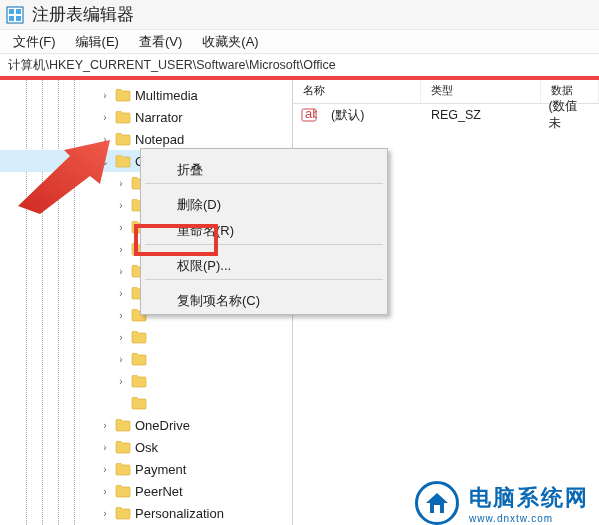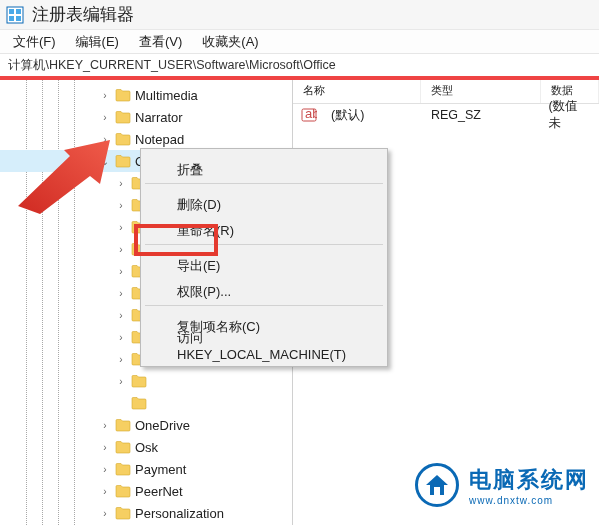--- a/index.html
+++ b/index.html
@@ -52,21 +52,21 @@
 .ctxitem .arrow { position:absolute; right:10px; font-size:10px; color:#555; }
 .ctxsep { height:1px; background:#d2d2d2; margin:4px 2px; }
 
 
 .hlbox { position:absolute; left:134px; top:224px; width:84px; height:32px; border:4px solid #e43a2f; z-index:40; pointer-events:none; }
 
 
 .redarrow { position:absolute; left:18px; top:136px; z-index:35; pointer-events:none; }
 
 
-.watermark { position:absolute; right:10px; bottom:18px; display:flex; align-items:center; z-index:50; }
+.watermark { position:absolute; right:10px; bottom:0; display:flex; align-items:center; z-index:50; }
 .watermark .wm-circle { width:44px; height:44px; border:3px solid #0a69b5; border-radius:50%; display:flex; align-items:center; justify-content:center; background:#fff; margin-right:10px; }
 .watermark .wm-text .wm-cn { font-size:22px; font-weight:bold; color:#0a69b5; letter-spacing:2px; }
 .watermark .wm-text .wm-url { font-size:10px; color:#0a69b5; letter-spacing:1px; }
 .leftedge-char { position:absolute; left:-2px; top:168px; font-size:12px; color:#444; }
 
 </style>
 </head>
 <body>
 
 <div class="titlebar">
@@ -336,31 +336,25 @@
     </div>
   <div class="ctxsep"></div>
   <div class="ctxitem">
       <span>删除(D)</span>
     </div>
   <div class="ctxitem">
       <span>重命名(R)</span>
     </div>
   <div class="ctxsep"></div>
   <div class="ctxitem">
-      <span>导出(E)</span>
-    </div>
-  <div class="ctxitem">
       <span>权限(P)...</span>
     </div>
   <div class="ctxsep"></div>
   <div class="ctxitem">
       <span>复制项名称(C)</span>
-    </div>
-  <div class="ctxitem">
-      <span>访问 HKEY_LOCAL_MACHINE(T)</span>
     </div>
 </div>
 
 <div class="hlbox"></div>
 
 <svg class="redarrow" width="100" height="80">
   <defs>
     <linearGradient id="ra" x1="0" y1="1" x2="1" y2="0">
       <stop offset="0" stop-color="#d02a22"></stop>
         <stop offset="1" stop-color="#ef5b4a"></stop>

